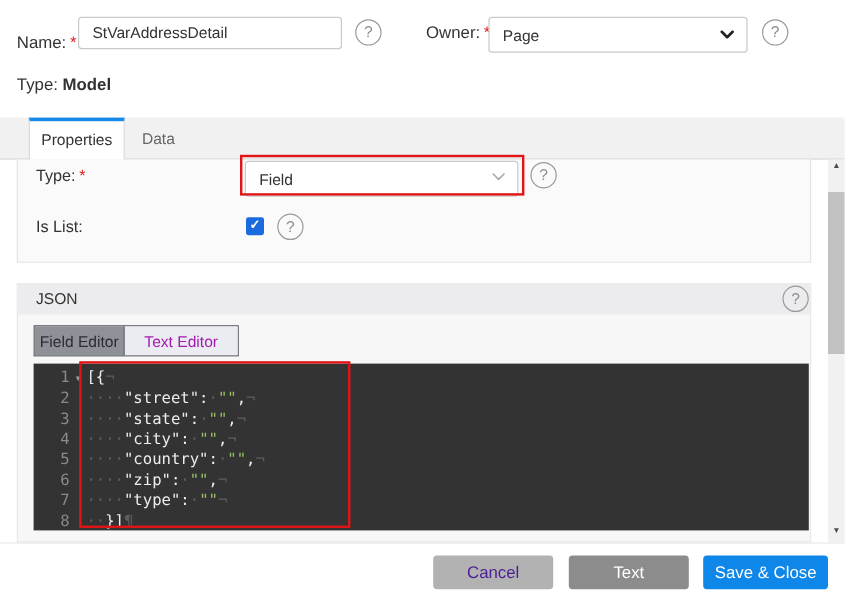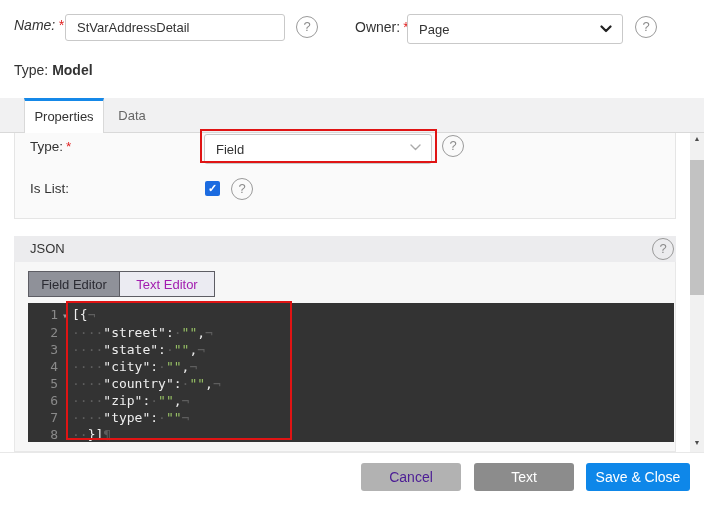--- a/index.html
+++ b/index.html
@@ -35,21 +35,21 @@
   .json-panel { position:absolute; background:#f7f7f7; border:1px solid #e8e8e8; }
   .json-head { position:absolute; background:#ececee; font-size:13px; color:#333; line-height:26px; }
 
   
   .cbx { position:absolute; width:15px; height:15px; background:#1b6be0; border-radius:2px;
     color:#fff; font-size:11px; line-height:15px; text-align:center; font-weight:bold; cursor:pointer; }
 
   
   .toggle { position:absolute; display:flex; border:1px solid #5d5d64; height:26px; font-size:13px; cursor:pointer; }
   .seg { display:flex; align-items:center; justify-content:center; height:100%; }
-  .seg-dark { background:#8f9199; color:#2b2b33; width:91px; border-right:1px solid #5d5d64; }
+  .seg-dark { background:#8f9199; color:#2b2b33; width:75px; border-right:1px solid #5d5d64; }
   .seg-light { background:#ebebf2; color:#a21caf; width:94px; }
 
   
   .editor { position:absolute; background:#333333; font-family:"DejaVu Sans Mono", monospace;
     font-size:13px; line-height:17px; overflow:hidden; padding-top:3px; cursor:text; }
   .cm-line { white-space:pre; }
   .gut { display:inline-block; width:30px; text-align:right; color:#8a8a8a; }
   .foldc { display:inline-block; width:14px; text-align:center; color:#9a9a9a; font-size:10px; }
   .ws { color:#5e5e5e; }
   .code { color:#ededed; }
@@ -71,21 +71,21 @@
     text-align:center; line-height:12px; cursor:pointer; }
   .sb-thumb { position:absolute; left:0; top:27px; width:14px; height:135px; background:#c2c2c2; cursor:grab; }
 
   .divider-bottom { position:absolute; left:0; top:452px; width:704px; height:1px; background:#e8e8e8; }
 </style>
 </head>
 <body>
 
 <div class="screen">
 
-  <div class="abs lbl" style="left:14px; top:12px;font-style:italic;"><span>Name:</span><span class="req">*</span></div>
+  <div class="abs lbl" style="left:14px; top:22px;"><span>Name:</span><span class="req">*</span></div>
   <input class="txt-input" style="left: 65px; top: 14px; width: 220px;" value="StVarAddressDetail">
   <div class="help" style="left:296px; top:16px;">?</div>
 
   <div class="abs lbl" style="left:355px; top:14px;"><span>Owner:</span><span class="req">*</span></div>
   <div class="sel" style="left:407px; top:14px; width:216px;">
     <span>Page</span>
     <svg style="right:10px; top:10px;" width="12" height="8" viewBox="0 0 12 8">
         <polyline points="1.5,1.5 6,6 10.5,1.5" fill="none" stroke="#222" stroke-width="2.2" stroke-linecap="round" stroke-linejoin="round"></polyline>
       </svg>
   </div>

